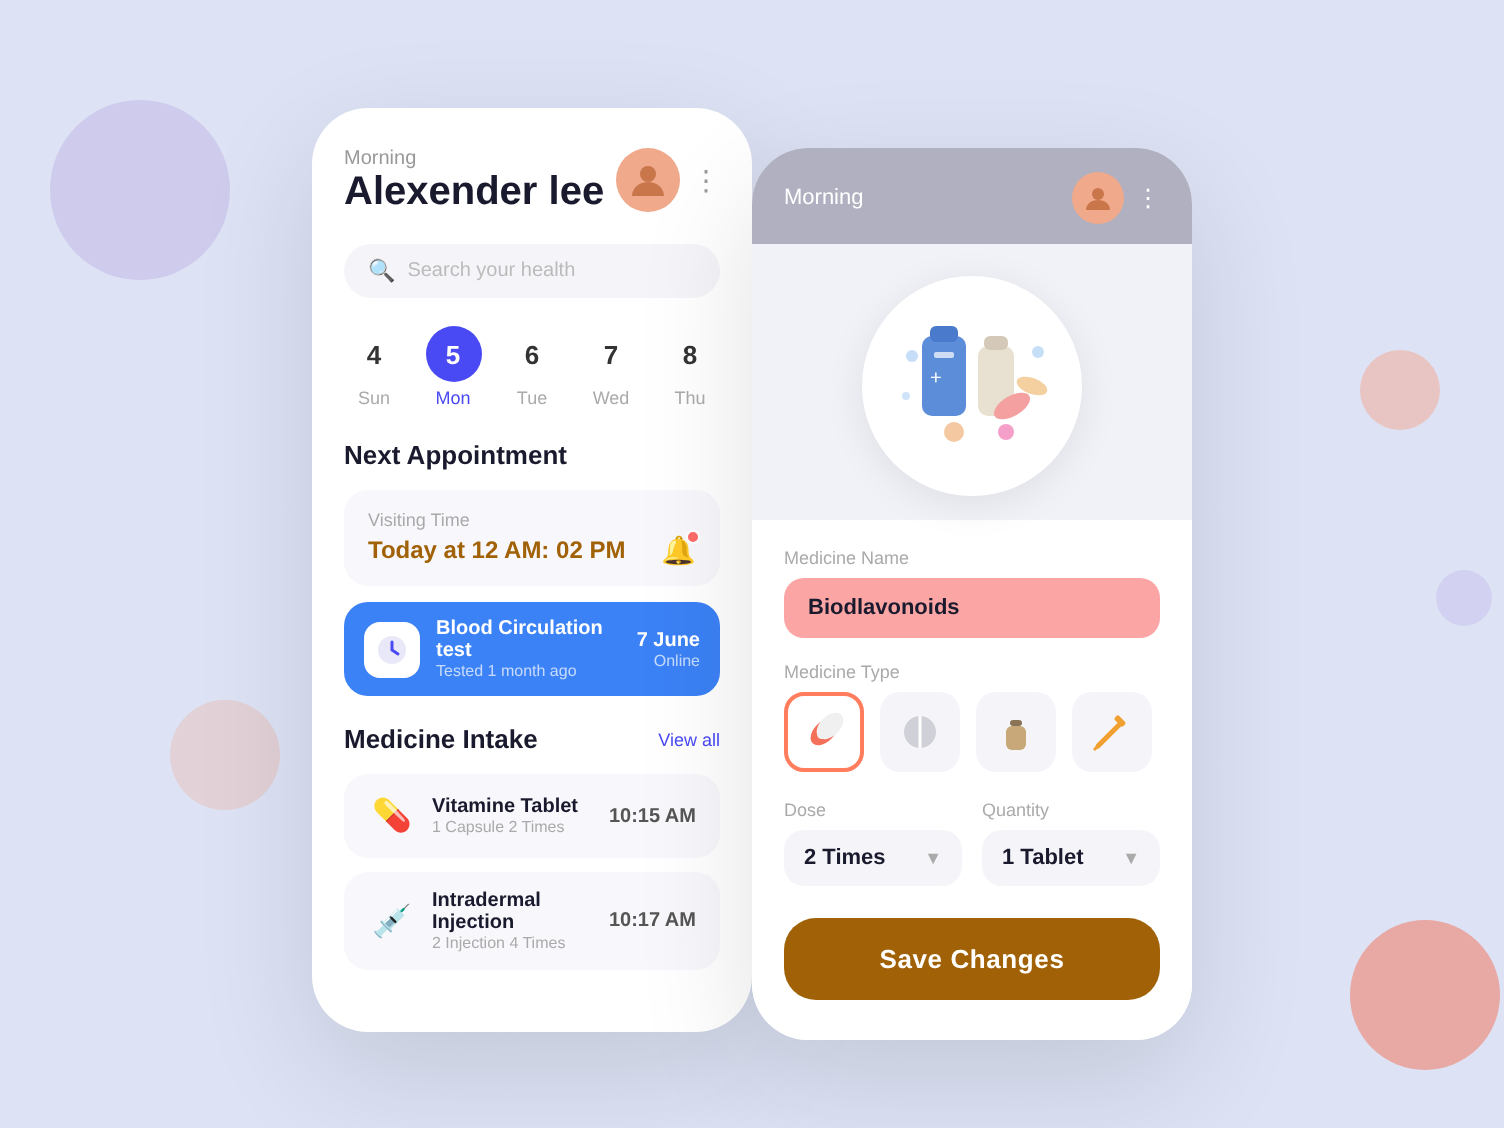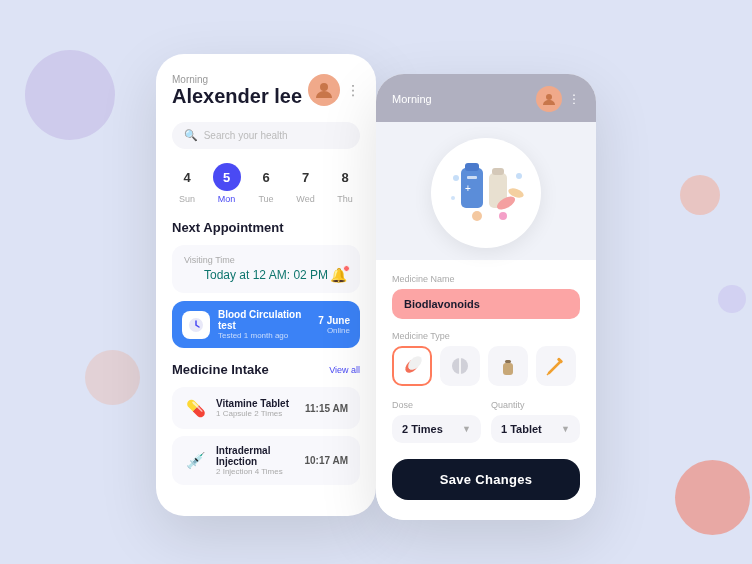--- a/index.html
+++ b/index.html
@@ -166,23 +166,22 @@
     }
 
     .visiting-time-row {
       display: flex;
       align-items: center;
       justify-content: space-between;
     }
 
     .visiting-time {
       font-size: 12px;
-      font-weight: 400;
-      color: #0f766e;
-      margin-left: 20px;
+      font-weight: 700;
+      color: #a16207;
     }
 
     .bell-badge {
       position: relative;
       font-size: 14px;
     }
 
     .badge-dot {
       position: absolute;
       top: -2px;
@@ -419,21 +418,21 @@
       cursor: pointer;
     }
 
     .dropdown-arrow {
       color: #aaa;
       font-size: 9px;
     }
 
     .save-btn {
       width: 100%;
-      background: #0f172a;
+      background: #a16207;
       border: none;
       border-radius: 16px;
       padding: 13px;
       color: white;
       font-size: 13px;
       font-weight: 700;
       cursor: pointer;
       letter-spacing: 0.3px;
     }
   </style>
@@ -529,21 +528,21 @@
         <div class="section-title" style="margin-bottom:0;">Medicine Intake</div>
         <div class="view-all">View all</div>
       </div>
       <div style="margin-top:8px;">
         <div class="medicine-item">
           <div class="med-icon">💊</div>
           <div class="med-info">
             <div class="med-name">Vitamine Tablet</div>
             <div class="med-sub">1 Capsule 2  Times</div>
           </div>
-          <div class="med-time">11:15 AM</div>
+          <div class="med-time">10:15 AM</div>
         </div>
         <div class="medicine-item">
           <div class="med-icon">💉</div>
           <div class="med-info">
             <div class="med-name">Intradermal Injection</div>
             <div class="med-sub">2 Injection 4 Times</div>
           </div>
           <div class="med-time">10:17 AM</div>
         </div>
       </div>

